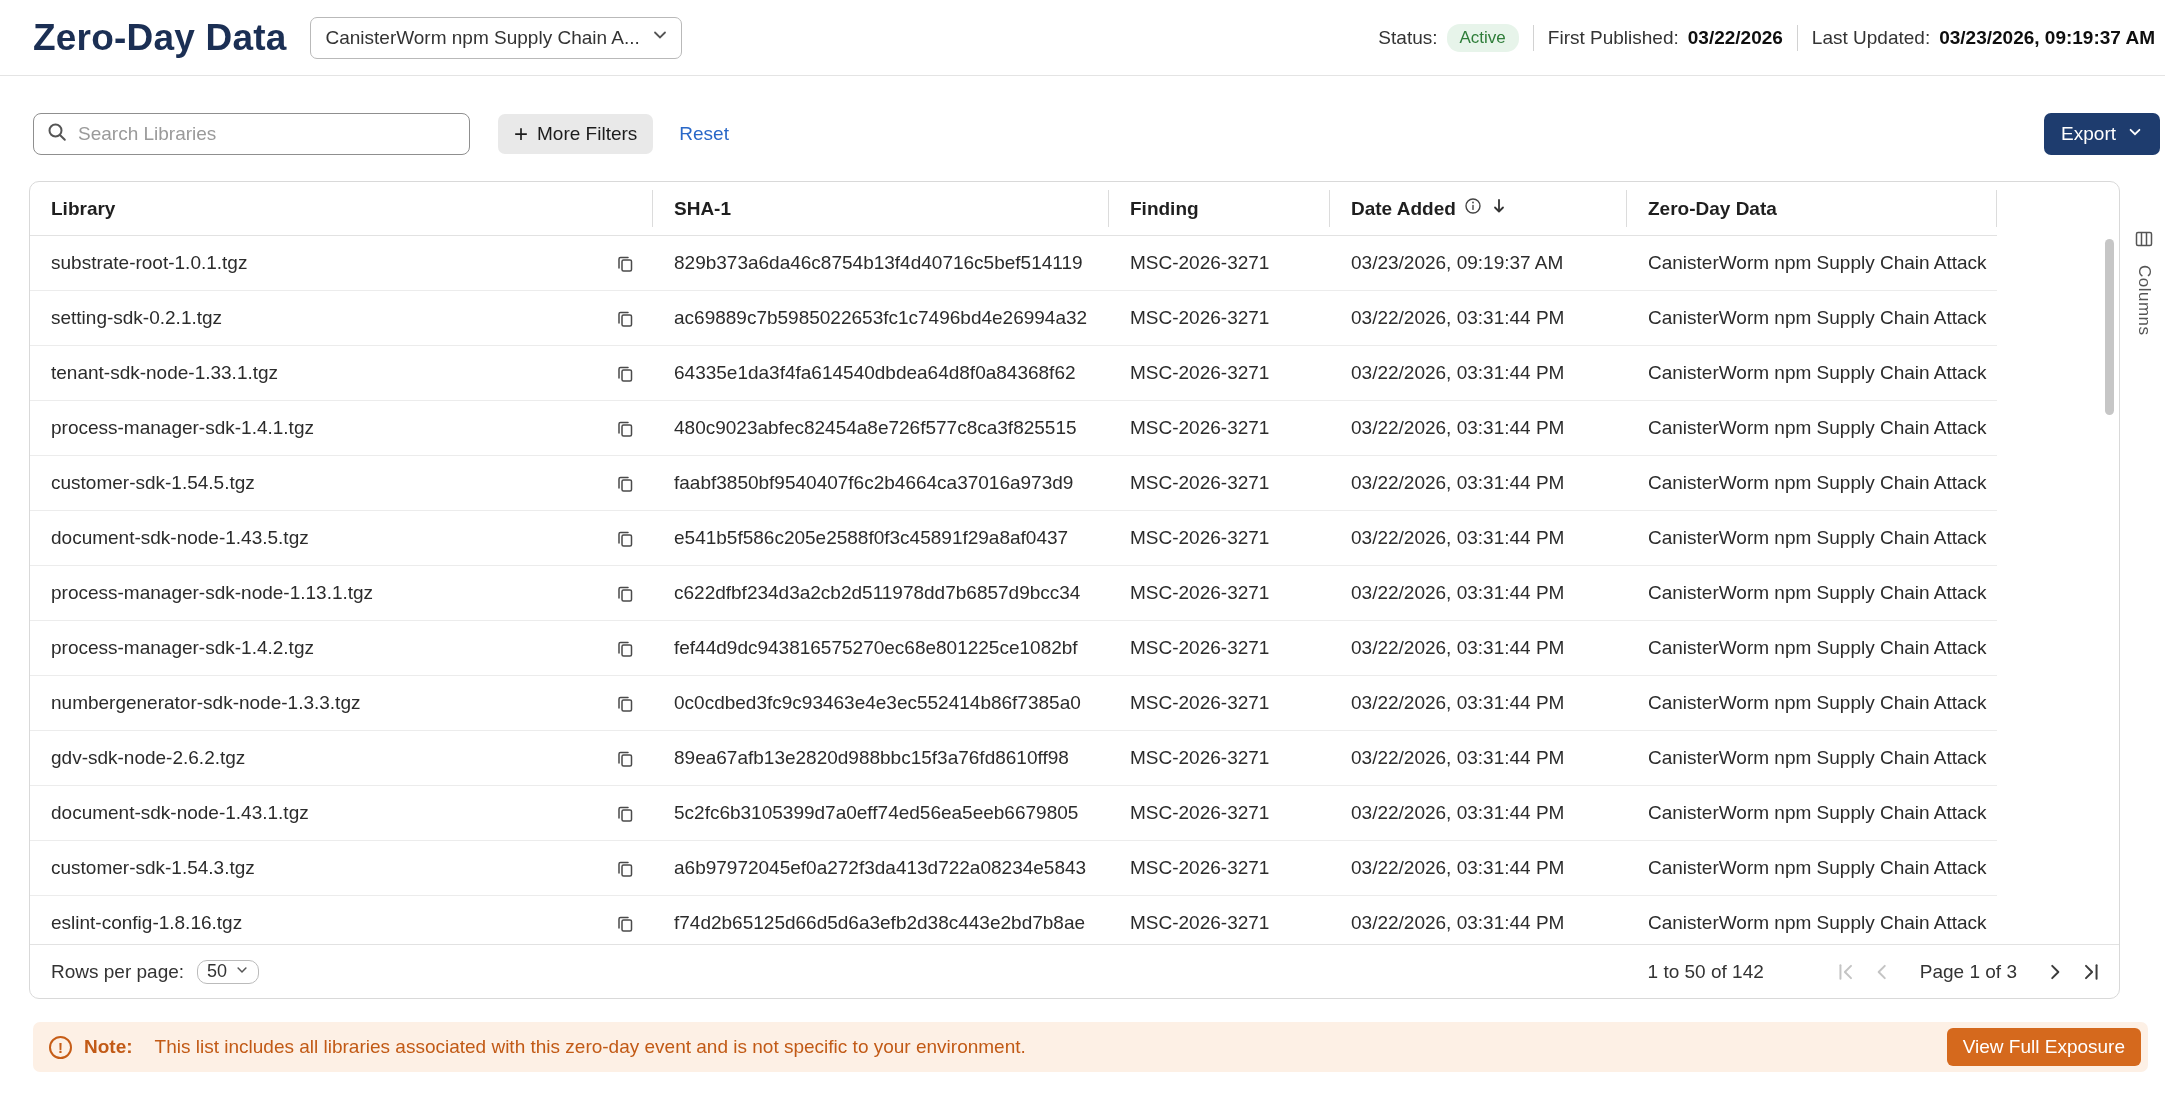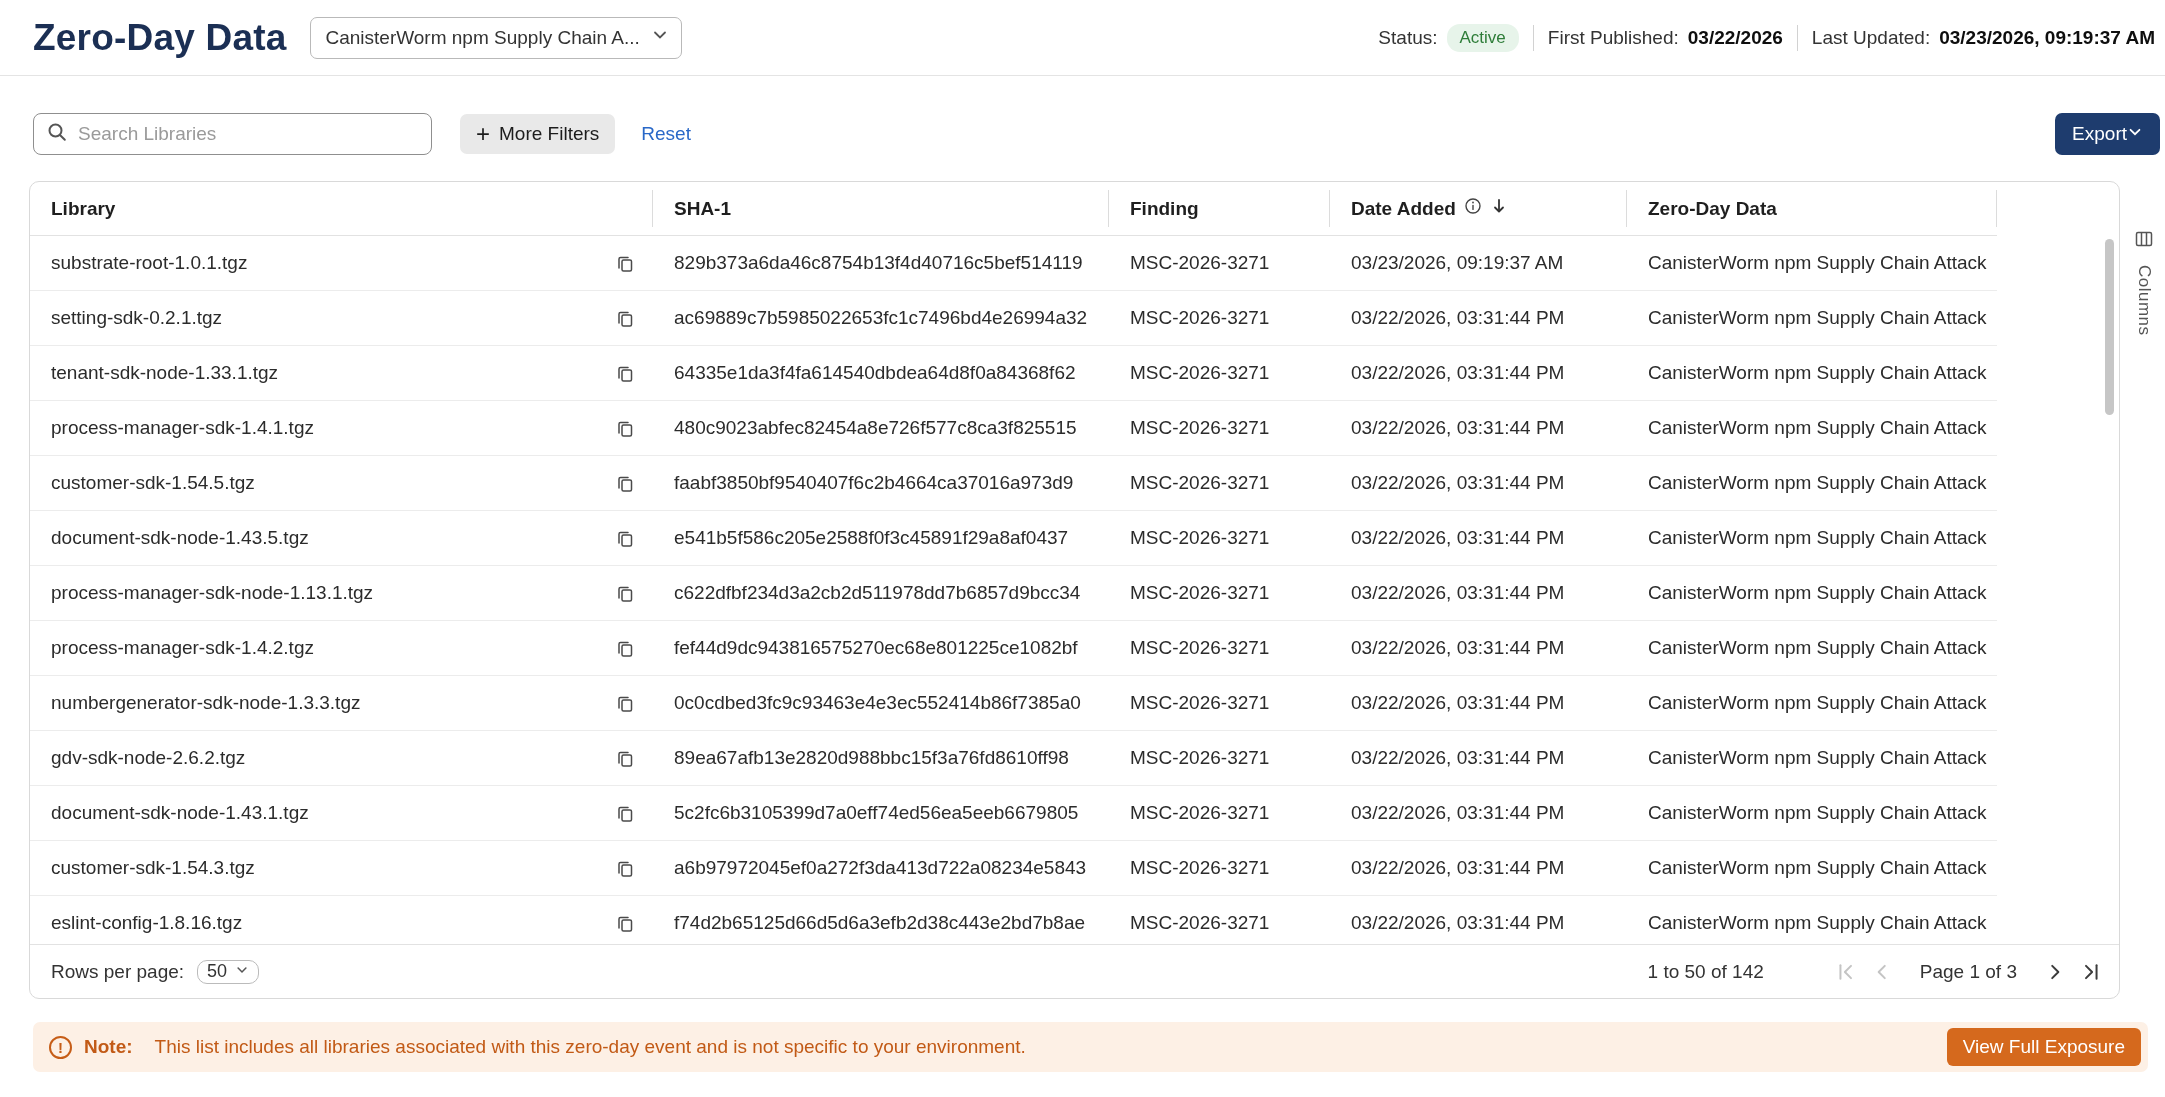--- a/index.html
+++ b/index.html
@@ -17,32 +17,32 @@
     cursor:pointer; white-space:nowrap; overflow:hidden; }
   .topbar-right { display:flex; align-items:center; font-size:19px; color:#333; }
   .meta-label { margin-right:9px; }
   .meta-value { font-weight:700; color:#0e0e0e; }
   .status-badge { background:#e7f4ea; color:#2e7d39; border-radius:13px; padding:4px 13px;
     font-size:17px; }
   .vsep { width:1px; height:26px; background:#d2d2d2; margin:0 14px; }
 
   
   .toolbar { margin-top:37px; padding:0 5px 0 33px; display:flex; align-items:center; }
-  .search-box { width:399px; height:42px; border:1px solid #8f8f8f; border-radius:8px;
+  .search-box { width:437px; height:42px; border:1px solid #8f8f8f; border-radius:8px;
     display:flex; align-items:center; padding:0 12px; gap:10px; background:#fff; }
   .search-box input { border:none; outline:none; flex:1; font-size:19px;
     font-family:"Liberation Sans", sans-serif; color:#333; background:transparent; }
   .search-box input::placeholder { color:#9a9a9a; }
   .more-filters { margin-left:28px; height:40px; background:#e9e9e9; border:none;
     border-radius:7px; padding:0 16px; display:flex; align-items:center; gap:9px;
     font-size:19px; color:#1c1c1c; font-family:"Liberation Sans", sans-serif; cursor:pointer; }
   .more-filters .plus { font-size:24px; line-height:1; color:#1c1c1c; }
   .reset-link { margin-left:26px; color:#2968c8; font-size:19px; text-decoration:none; cursor:pointer; }
   .export-btn { margin-left:auto; height:42px; background:#1e3c6e; color:#fff; border:none;
-    border-radius:7px; padding:0 17px; display:flex; align-items:center; 
+    border-radius:7px; padding:0 17px; display:flex; align-items:center; gap:11px;
     font-size:19px; font-family:"Liberation Sans", sans-serif; cursor:pointer; }
 
   
   .table-wrap { position:relative; margin:26px 0 0 29px; width:2132px; }
   .table-card { width:2091px; border:1px solid #d9d9d9; border-radius:10px; background:#fff;
     overflow:hidden; }
   .thead { display:grid; grid-template-columns:623px 456px 221px 297px 370px; width:1967px;
     height:54px; align-items:center; border-bottom:1px solid #e2e2e2; }
   .th { position:relative; padding-left:21px; font-size:19px; font-weight:700; color:#1f1f1f;
     display:flex; align-items:center; gap:8px; height:100%; cursor:pointer; }

